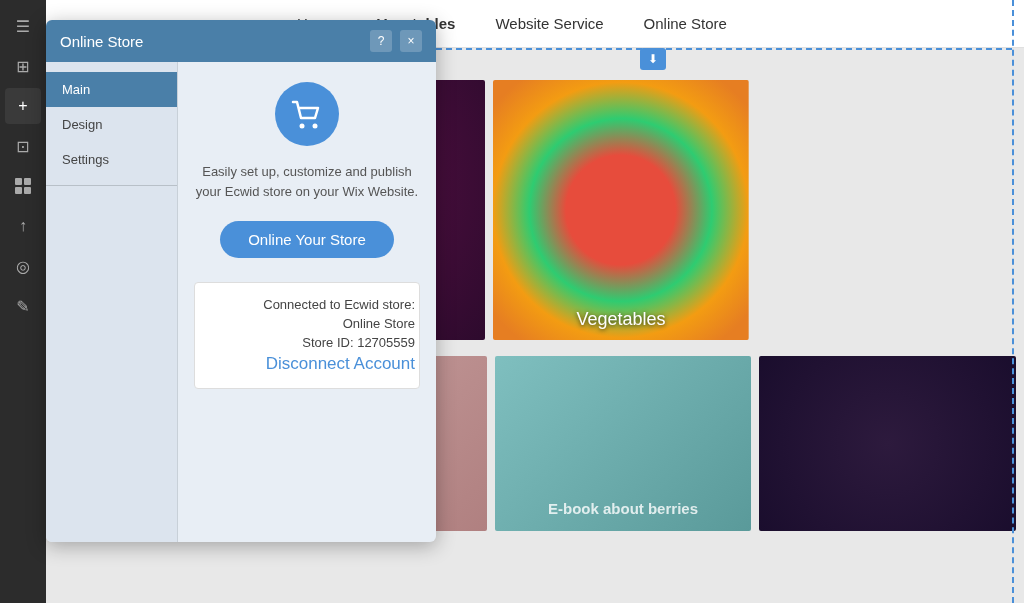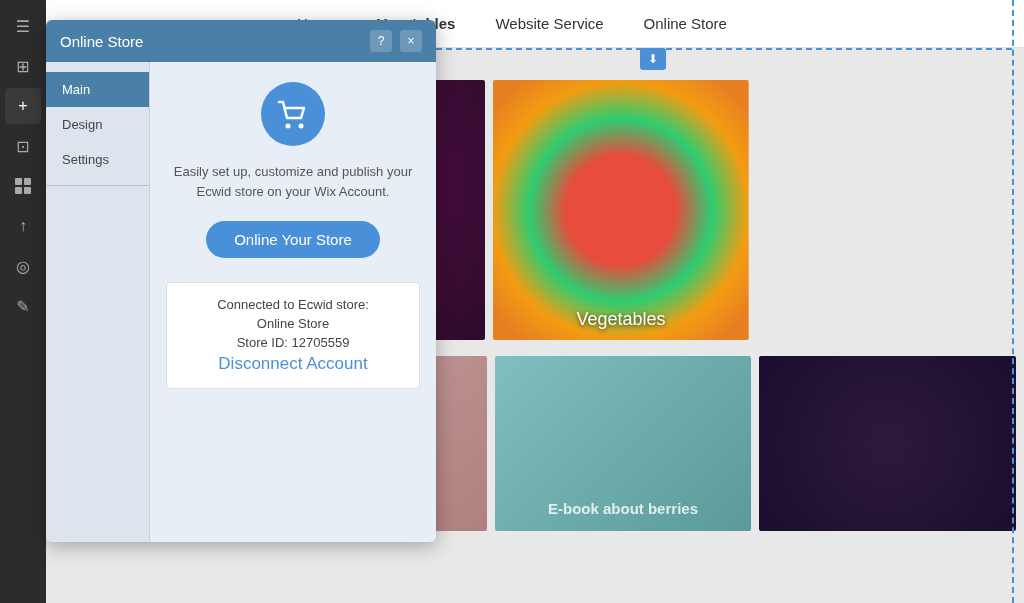--- a/index.html
+++ b/index.html
@@ -250,21 +250,21 @@
       justify-content: center;
       font-size: 12px;
     }
 
     
     .panel-body {
       display: flex;
       min-height: 480px;
     }
     .panel-nav {
-      width: 104px;
+      width: 132px;
       background: #dce4ee;
       padding: 10px 0;
       border-right: 1px solid #c8d0d8;
     }
     .panel-nav-item {
       padding: 10px 16px;
       font-size: 13px;
       color: #444;
       cursor: pointer;
       border-radius: 0;
@@ -320,23 +320,23 @@
       cursor: pointer;
       margin-bottom: 24px;
       font-weight: 400;
     }
 
     
     .store-info-box {
       background: white;
       border: 1px solid #ddd;
       border-radius: 4px;
-      padding: 14px 20px;
+      padding: 14px 4px;
       width: 100%;
-      text-align: center;
+      text-align: right;
     }
     .store-info-line {
       font-size: 13px;
       color: #444;
       margin-bottom: 4px;
     }
     .store-info-link {
       font-size: 17px;
       color: #4a90d9;
       cursor: pointer;
@@ -417,21 +417,21 @@
       <div class="panel-nav-divider"></div>
     </div>
     <div class="panel-content">
       <div class="ecwid-icon">
         <svg class="cart-svg" width="36" height="36" viewBox="0 0 36 36" fill="none">
           <circle cx="13" cy="30" r="2.5" fill="white"></circle>
           <circle cx="26" cy="30" r="2.5" fill="white"></circle>
           <path d="M4 6h4l4 16h14l3-10H10" stroke="white" stroke-width="2.5" stroke-linecap="round" stroke-linejoin="round" fill="none"></path>
         </svg>
       </div>
-      <p class="panel-desc">Easily set up, customize and publish your Ecwid store on your Wix Account.</p>
+      <p class="panel-desc">Easily set up, customize and publish your Ecwid store on your Wix Website.</p>
       <button class="manage-btn">Online Your Store</button>
       <div class="store-info-box">
         <div class="store-info-line">Connected to Ecwid store:</div>
         <div class="store-info-line">Online Store</div>
         <div class="store-info-line">Store ID: 12705559</div>
         <a class="store-info-link">Disconnect Account</a>
       </div>
     </div>
   </div>
 </div>

